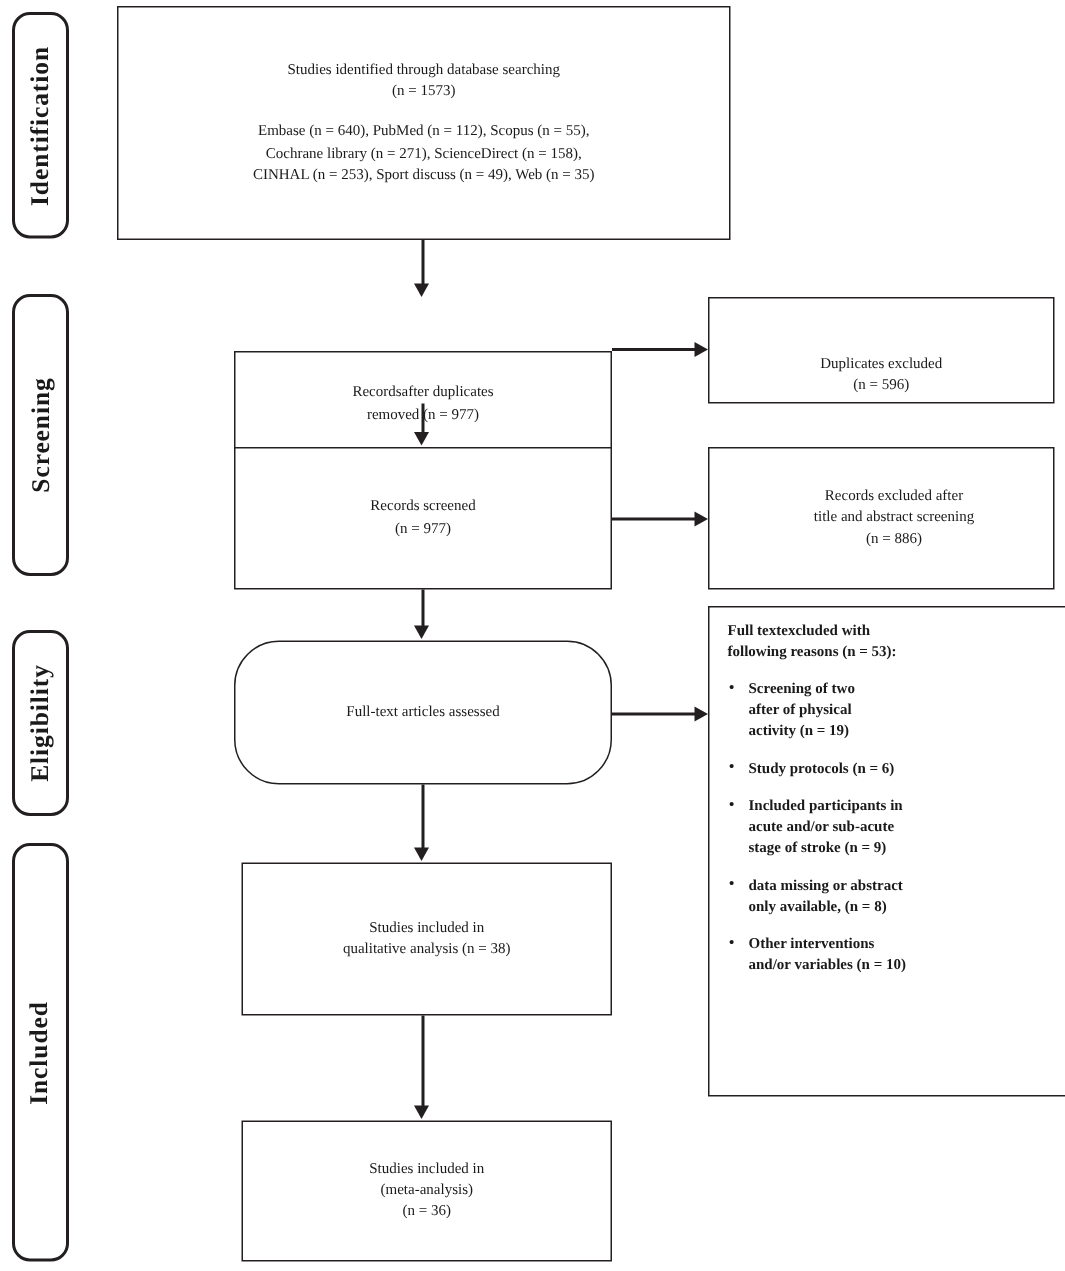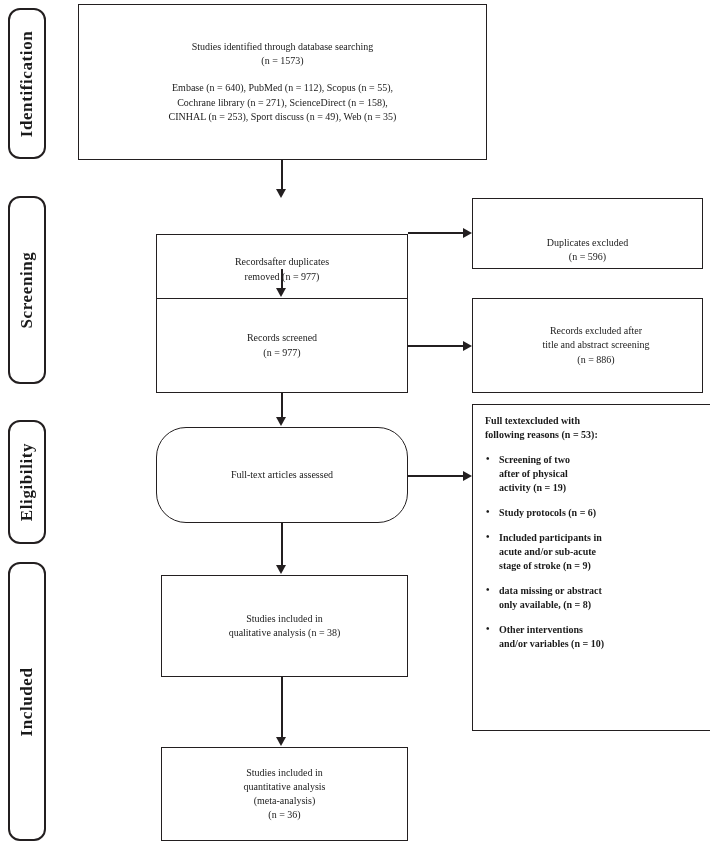--- a/index.html
+++ b/index.html
@@ -243,19 +243,18 @@
       <span class="line">qualitative analysis (n = 38)</span>
     </div>
   </div>
 
   <div class="connector v-line" style="left:281px; top:677px; height:61px;"></div>
   <div class="arrow-down" style="left:276px; top:737px;"></div>
 
   <div class="flow-box" style="left:161px; top:747px; width:247px; height:94px;">
     <div class="box-inner">
       <span class="line">Studies included in</span>
-      <span class="line">quantitative analysis</span>
       <span class="line">(meta-analysis)</span>
       <span class="line">(n = 36)</span>
     </div>
   </div>
 
 </div>
 
 </body></html>

